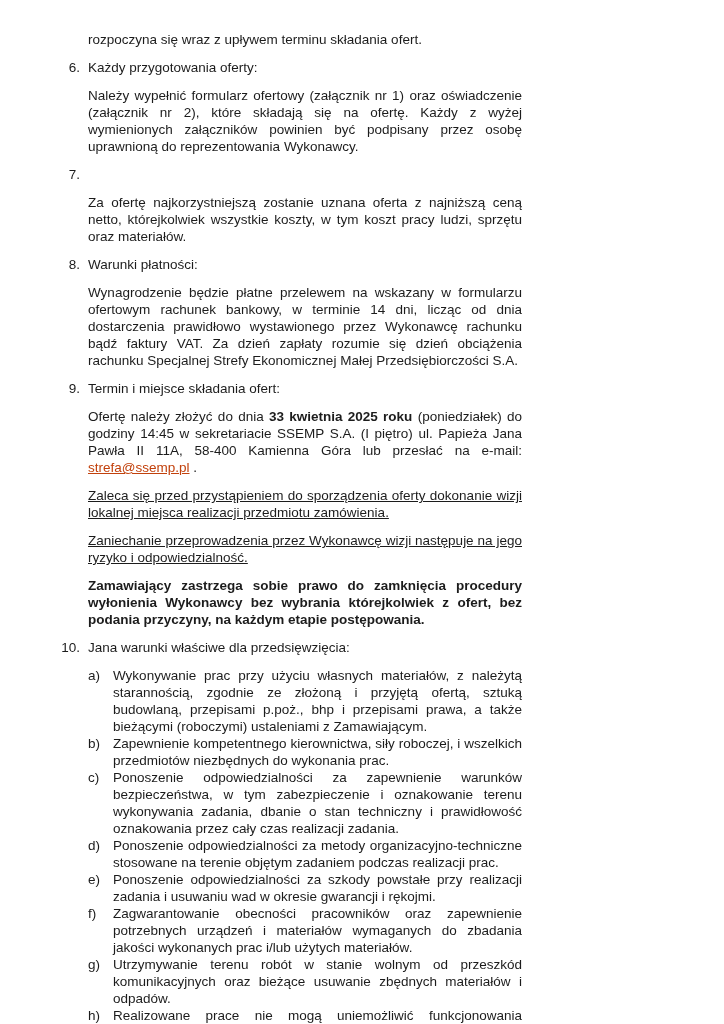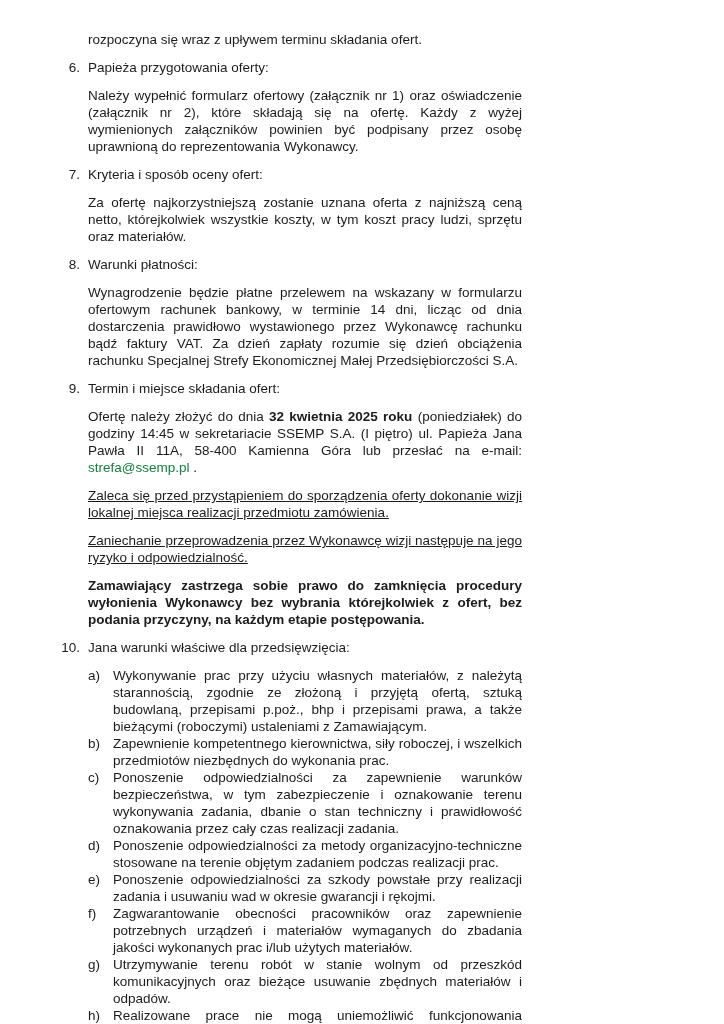--- a/index.html
+++ b/index.html
@@ -26,62 +26,62 @@
   .sec-head { display: flex; }
   .sec-head .num {
     width: 28px;
     flex: 0 0 28px;
     text-align: right;
     margin-right: 8px;
   }
   .bold { font-weight: bold; }
   .underline { text-decoration: underline; }
   .email-link {
-    color: #15803d;
+    color: #c2410c;
+    text-decoration: underline;
     cursor: pointer;
   }
   .sub-list { margin-left: 36px; }         
   .sub-item { display: flex; }
   .sub-item .letter {
     width: 17px;
     flex: 0 0 17px;
     margin-right: 8px;
   }
   .sub-item .sub-text { text-align: justify; flex: 1 1 auto; }
 </style>
 </head>
 <body>
 
 <div class="page">
 
   <div class="block indent">rozpoczyna się wraz z upływem terminu składania ofert.</div>
 
   <div class="block sec-head">
     <span class="num">6.</span>
-    <span>Papieża przygotowania oferty:</span>
+    <span>Każdy przygotowania oferty:</span>
   </div>
   <div class="block indent para">Należy wypełnić formularz ofertowy (załącznik nr 1) oraz oświadczenie (załącznik nr 2), które składają się na ofertę. Każdy z wyżej wymienionych załączników powinien być podpisany przez osobę uprawnioną do reprezentowania Wykonawcy.</div>
 
   <div class="block sec-head">
     <span class="num">7.</span>
-    <span>Kryteria i sposób oceny ofert:</span>
   </div>
   <div class="block indent para">Za ofertę najkorzystniejszą zostanie uznana oferta z najniższą ceną netto, którejkolwiek wszystkie koszty, w tym koszt pracy ludzi, sprzętu oraz materiałów.</div>
 
   <div class="block sec-head">
     <span class="num">8.</span>
     <span>Warunki płatności:</span>
   </div>
   <div class="block indent para">Wynagrodzenie będzie płatne przelewem na wskazany w formularzu ofertowym rachunek bankowy, w terminie 14 dni, licząc od dnia dostarczenia prawidłowo wystawionego przez Wykonawcę rachunku bądź faktury VAT. Za dzień zapłaty rozumie się dzień obciążenia rachunku Specjalnej Strefy Ekonomicznej Małej Przedsiębiorczości S.A.</div>
 
   <div class="block sec-head">
     <span class="num">9.</span>
     <span>Termin i miejsce składania ofert:</span>
   </div>
-  <p class="block indent para"><span>Ofertę należy złożyć do dnia </span><span class="bold">32 kwietnia 2025 roku</span><span> (poniedziałek) do godziny 14:45 w sekretariacie SSEMP S.A. (I piętro) ul. Papieża Jana Pawła II 11A, 58-400 Kamienna Góra lub przesłać na e-mail: </span><a class="email-link">strefa@ssemp.pl</a><span> .</span></p>
+  <p class="block indent para"><span>Ofertę należy złożyć do dnia </span><span class="bold">33 kwietnia 2025 roku</span><span> (poniedziałek) do godziny 14:45 w sekretariacie SSEMP S.A. (I piętro) ul. Papieża Jana Pawła II 11A, 58-400 Kamienna Góra lub przesłać na e-mail: </span><a class="email-link">strefa@ssemp.pl</a><span> .</span></p>
   <div class="block indent para underline">Zaleca się przed przystąpieniem do sporządzenia oferty dokonanie wizji lokalnej miejsca realizacji przedmiotu zamówienia.</div>
   <div class="block indent para underline">Zaniechanie przeprowadzenia przez Wykonawcę wizji następuje na jego ryzyko i odpowiedzialność.</div>
   <div class="block indent para bold">Zamawiający zastrzega sobie prawo do zamknięcia procedury wyłonienia Wykonawcy bez wybrania którejkolwiek z ofert, bez podania przyczyny, na każdym etapie postępowania.</div>
 
   <div class="block sec-head">
     <span class="num">10.</span>
     <span>Jana warunki właściwe dla przedsięwzięcia:</span>
   </div>
 
   <div class="sub-list">

